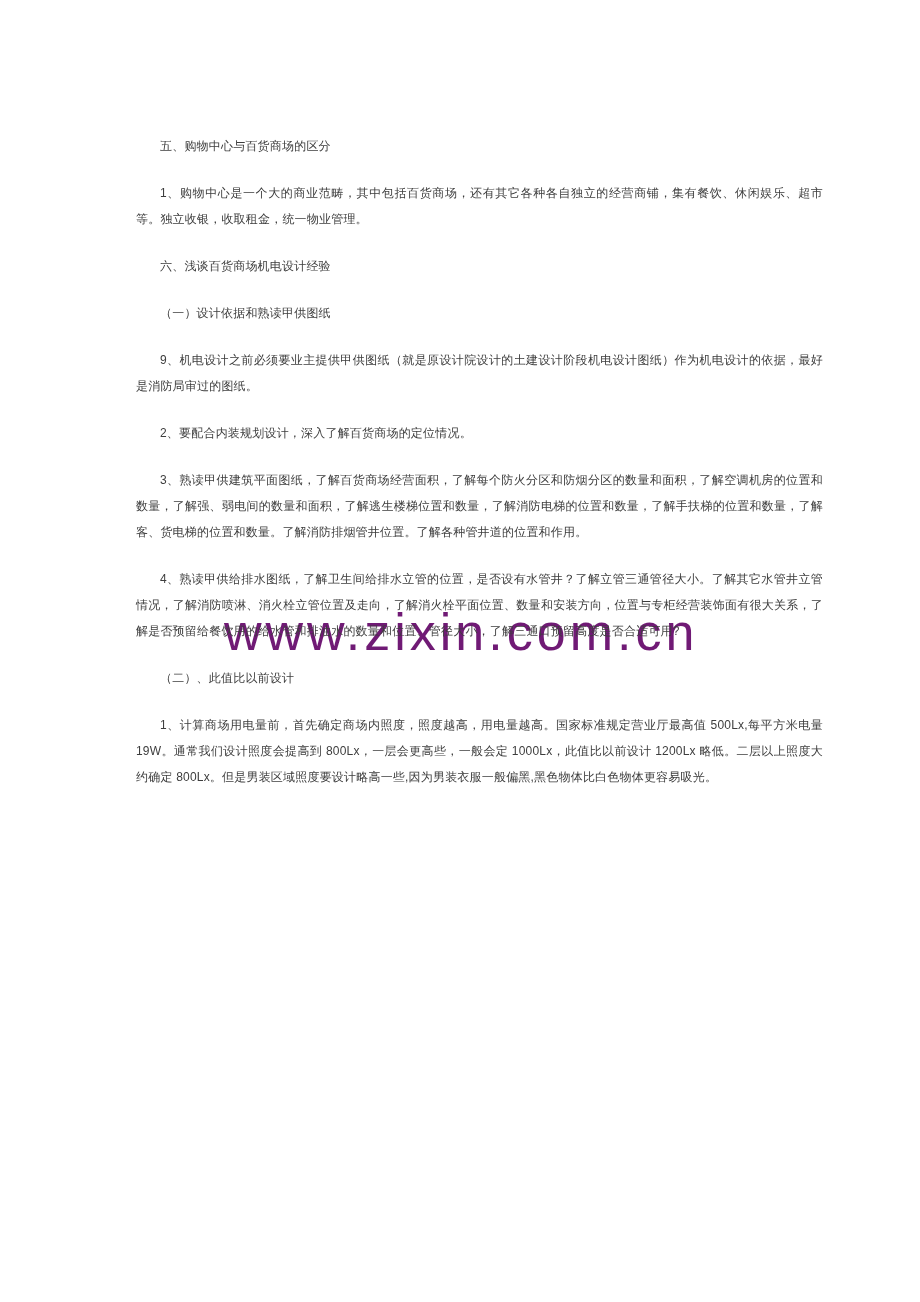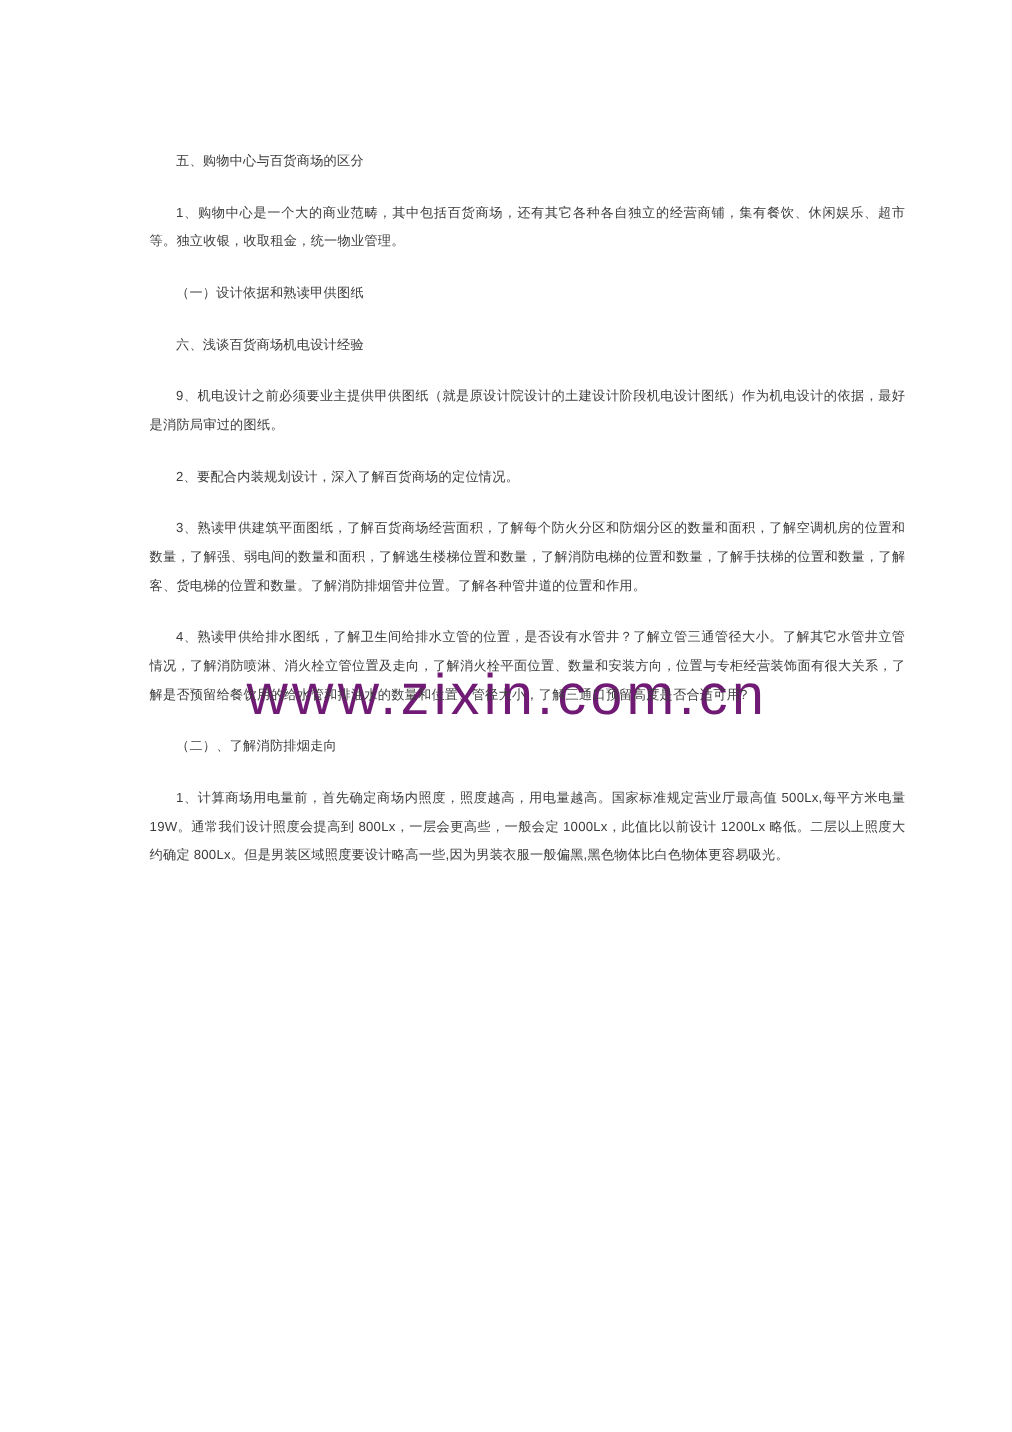--- a/index.html
+++ b/index.html
@@ -51,22 +51,22 @@
   }
 </style>
 </head>
 <body>
 
 <div class="page" style="background: rgb(255, 255, 255);">
   <div class="watermark" style="color: #701a75;">www.zixin.com.cn</div>
   <div class="doc-body" style="color: rgb(61, 61, 61);">
       <p>五、购物中心与百货商场的区分</p>
       <p>1、购物中心是一个大的商业范畴，其中包括百货商场，还有其它各种各自独立的经营商铺，集有餐饮、休闲娱乐、超市等。独立收银，收取租金，统一物业管理。</p>
+      <p>六、浅谈百货商场机电设计经验</p>
       <p>（一）设计依据和熟读甲供图纸</p>
-      <p>六、浅谈百货商场机电设计经验</p>
       <p>9、机电设计之前必须要业主提供甲供图纸（就是原设计院设计的土建设计阶段机电设计图纸）作为机电设计的依据，最好是消防局审过的图纸。</p>
       <p>2、要配合内装规划设计，深入了解百货商场的定位情况。</p>
       <p>3、熟读甲供建筑平面图纸，了解百货商场经营面积，了解每个防火分区和防烟分区的数量和面积，了解空调机房的位置和数量，了解强、弱电间的数量和面积，了解逃生楼梯位置和数量，了解消防电梯的位置和数量，了解手扶梯的位置和数量，了解客、货电梯的位置和数量。了解消防排烟管井位置。了解各种管井道的位置和作用。</p>
       <p>4、熟读甲供给排水图纸，了解卫生间给排水立管的位置，是否设有水管井？了解立管三通管径大小。了解其它水管井立管情况，了解消防喷淋、消火栓立管位置及走向，了解消火栓平面位置、数量和安装方向，位置与专柜经营装饰面有很大关系，了解是否预留给餐饮用的给水管和排油水的数量和位置、管径大小，了解三通口预留高度是否合适可用?</p>
-      <p>（二）、了解消防排烟走向</p>
+      <p>（二）、此值比以前设计</p>
       <p>1、计算商场用电量前，首先确定商场内照度，照度越高，用电量越高。国家标准规定营业厅最高值 500Lx,每平方米电量 19W。通常我们设计照度会提高到 800Lx，一层会更高些，一般会定 1000Lx，此值比以前设计 1200Lx 略低。二层以上照度大约确定 800Lx。但是男装区域照度要设计略高一些,因为男装衣服一般偏黑,黑色物体比白色物体更容易吸光。</p>
     </div>
 </div>
 
 </body></html>

